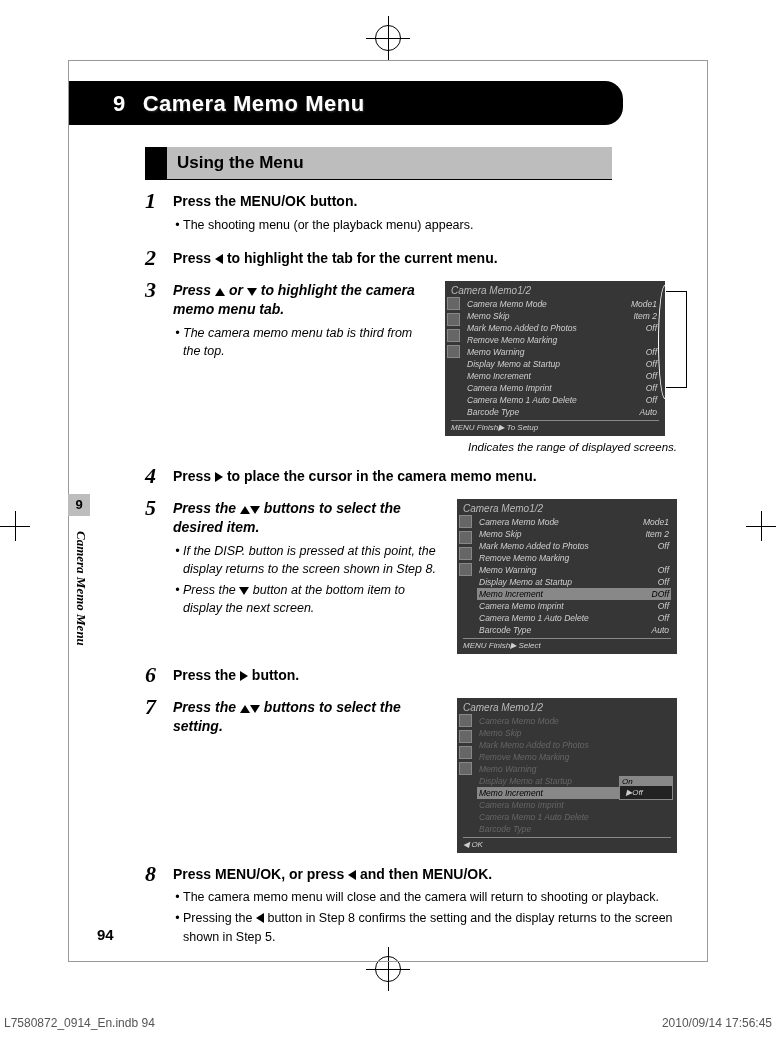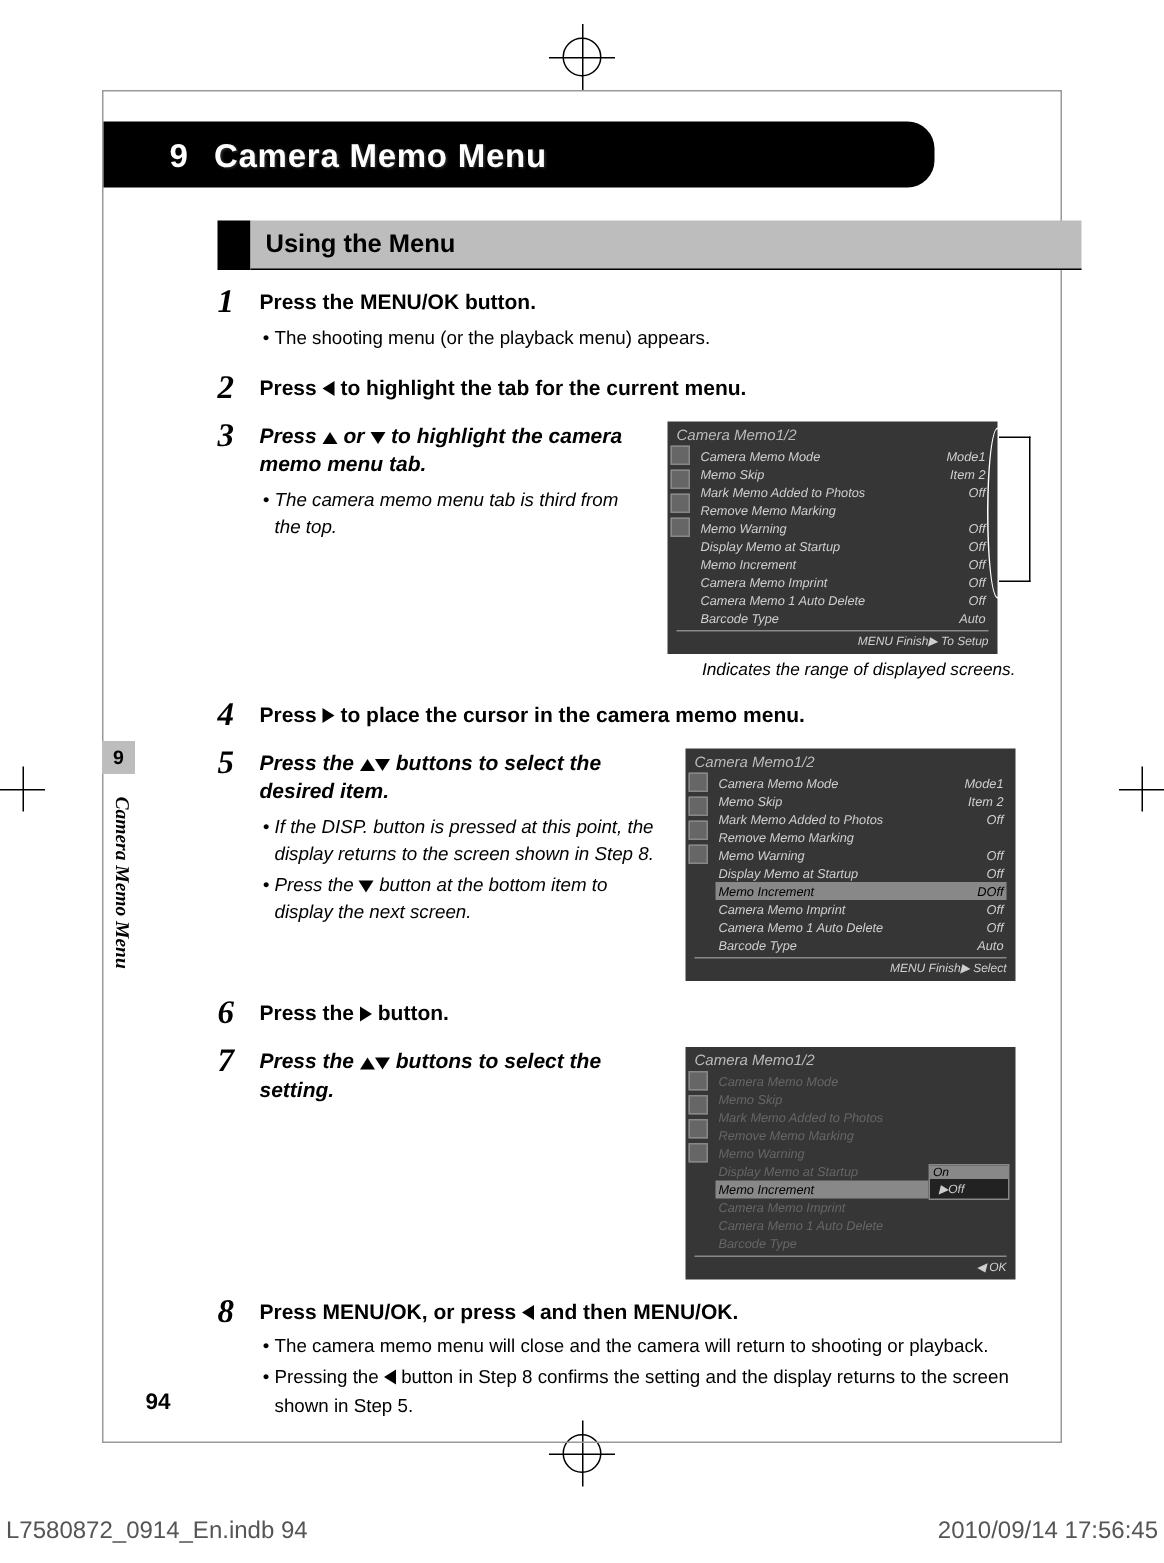--- a/index.html
+++ b/index.html
@@ -62,21 +62,21 @@
     display: inline-block; width: 26px;
   }
   .chapter-title {
     font-size: 22px; font-weight: bold;
     letter-spacing: .5px;
     text-shadow: 1px 1px 2px rgba(255,255,255,.2);
   }
 
   .section-bar {
     margin: 22px 0 0 76px;
-    width: 576px;
+    width: 467px;
     display: flex;
   }
   .section-bar .black { background: #000; width: 22px; }
   .section-bar .grey {
     background: #bdbdbd; flex: 1; padding: 6px 10px;
     font-weight: bold; font-size: 17px;
     border-bottom: 1px solid #000;
   }
 
   .content {
@@ -125,21 +125,21 @@
   .screenshot .iconcol {
     position: absolute; left: 2px; top: 16px; width: 12px;
   }
   .screenshot .iconcol div {
     width: 11px; height: 11px; background: #666; margin-bottom: 3px;
     border: 1px solid #888;
   }
   .screenshot .body { margin-left: 14px; }
   .screenshot .footer {
     border-top: 1px solid #888; margin-top: 2px; padding-top: 2px;
-    display: flex; justify-content: flex-end; font-size: 8px;
+    display: flex; justify-content: flex-start; font-size: 8px;
   }
   .shot-caption {
     font-size: 11.5px; text-align: right; margin-top: 4px; line-height: 1.3;
   }
   .indicator-line {
     position: absolute; right: -22px; top: 10px; width: 20px; height: 95px;
     border-top: 1px solid #000; border-right: 1px solid #000; border-bottom: 1px solid #000;
   }
   .indicator-ellipse {
     position: absolute; right: -7px; top: 4px; width: 12px; height: 112px;
@@ -163,21 +163,21 @@
     font-weight: bold;
     font-size: 13px;
   }
   .page-num {
     position: absolute; left: 28px; bottom: 18px;
     font-weight: bold; font-size: 15px;
   }
   .footer-meta {
     position: absolute; bottom: 12px; left: 0; right: 0;
     display: flex; justify-content: space-between;
-    font-size: 16px; color: #555; padding: 0 4px;
+    font-size: 12px; color: #555; padding: 0 4px;
   }
 
   .tri { display: inline-block; width: 0; height: 0; vertical-align: -1px; }
   .tri-left { border-top: 5px solid transparent; border-bottom: 5px solid transparent; border-right: 8px solid #000; }
   .tri-right { border-top: 5px solid transparent; border-bottom: 5px solid transparent; border-left: 8px solid #000; }
   .tri-up { border-left: 5px solid transparent; border-right: 5px solid transparent; border-bottom: 8px solid #000; }
   .tri-down { border-left: 5px solid transparent; border-right: 5px solid transparent; border-top: 8px solid #000; }
 
   .screenshot.settings .row { color: #666; }
   .screenshot.settings .row.active { background:#888; color:#000; }

